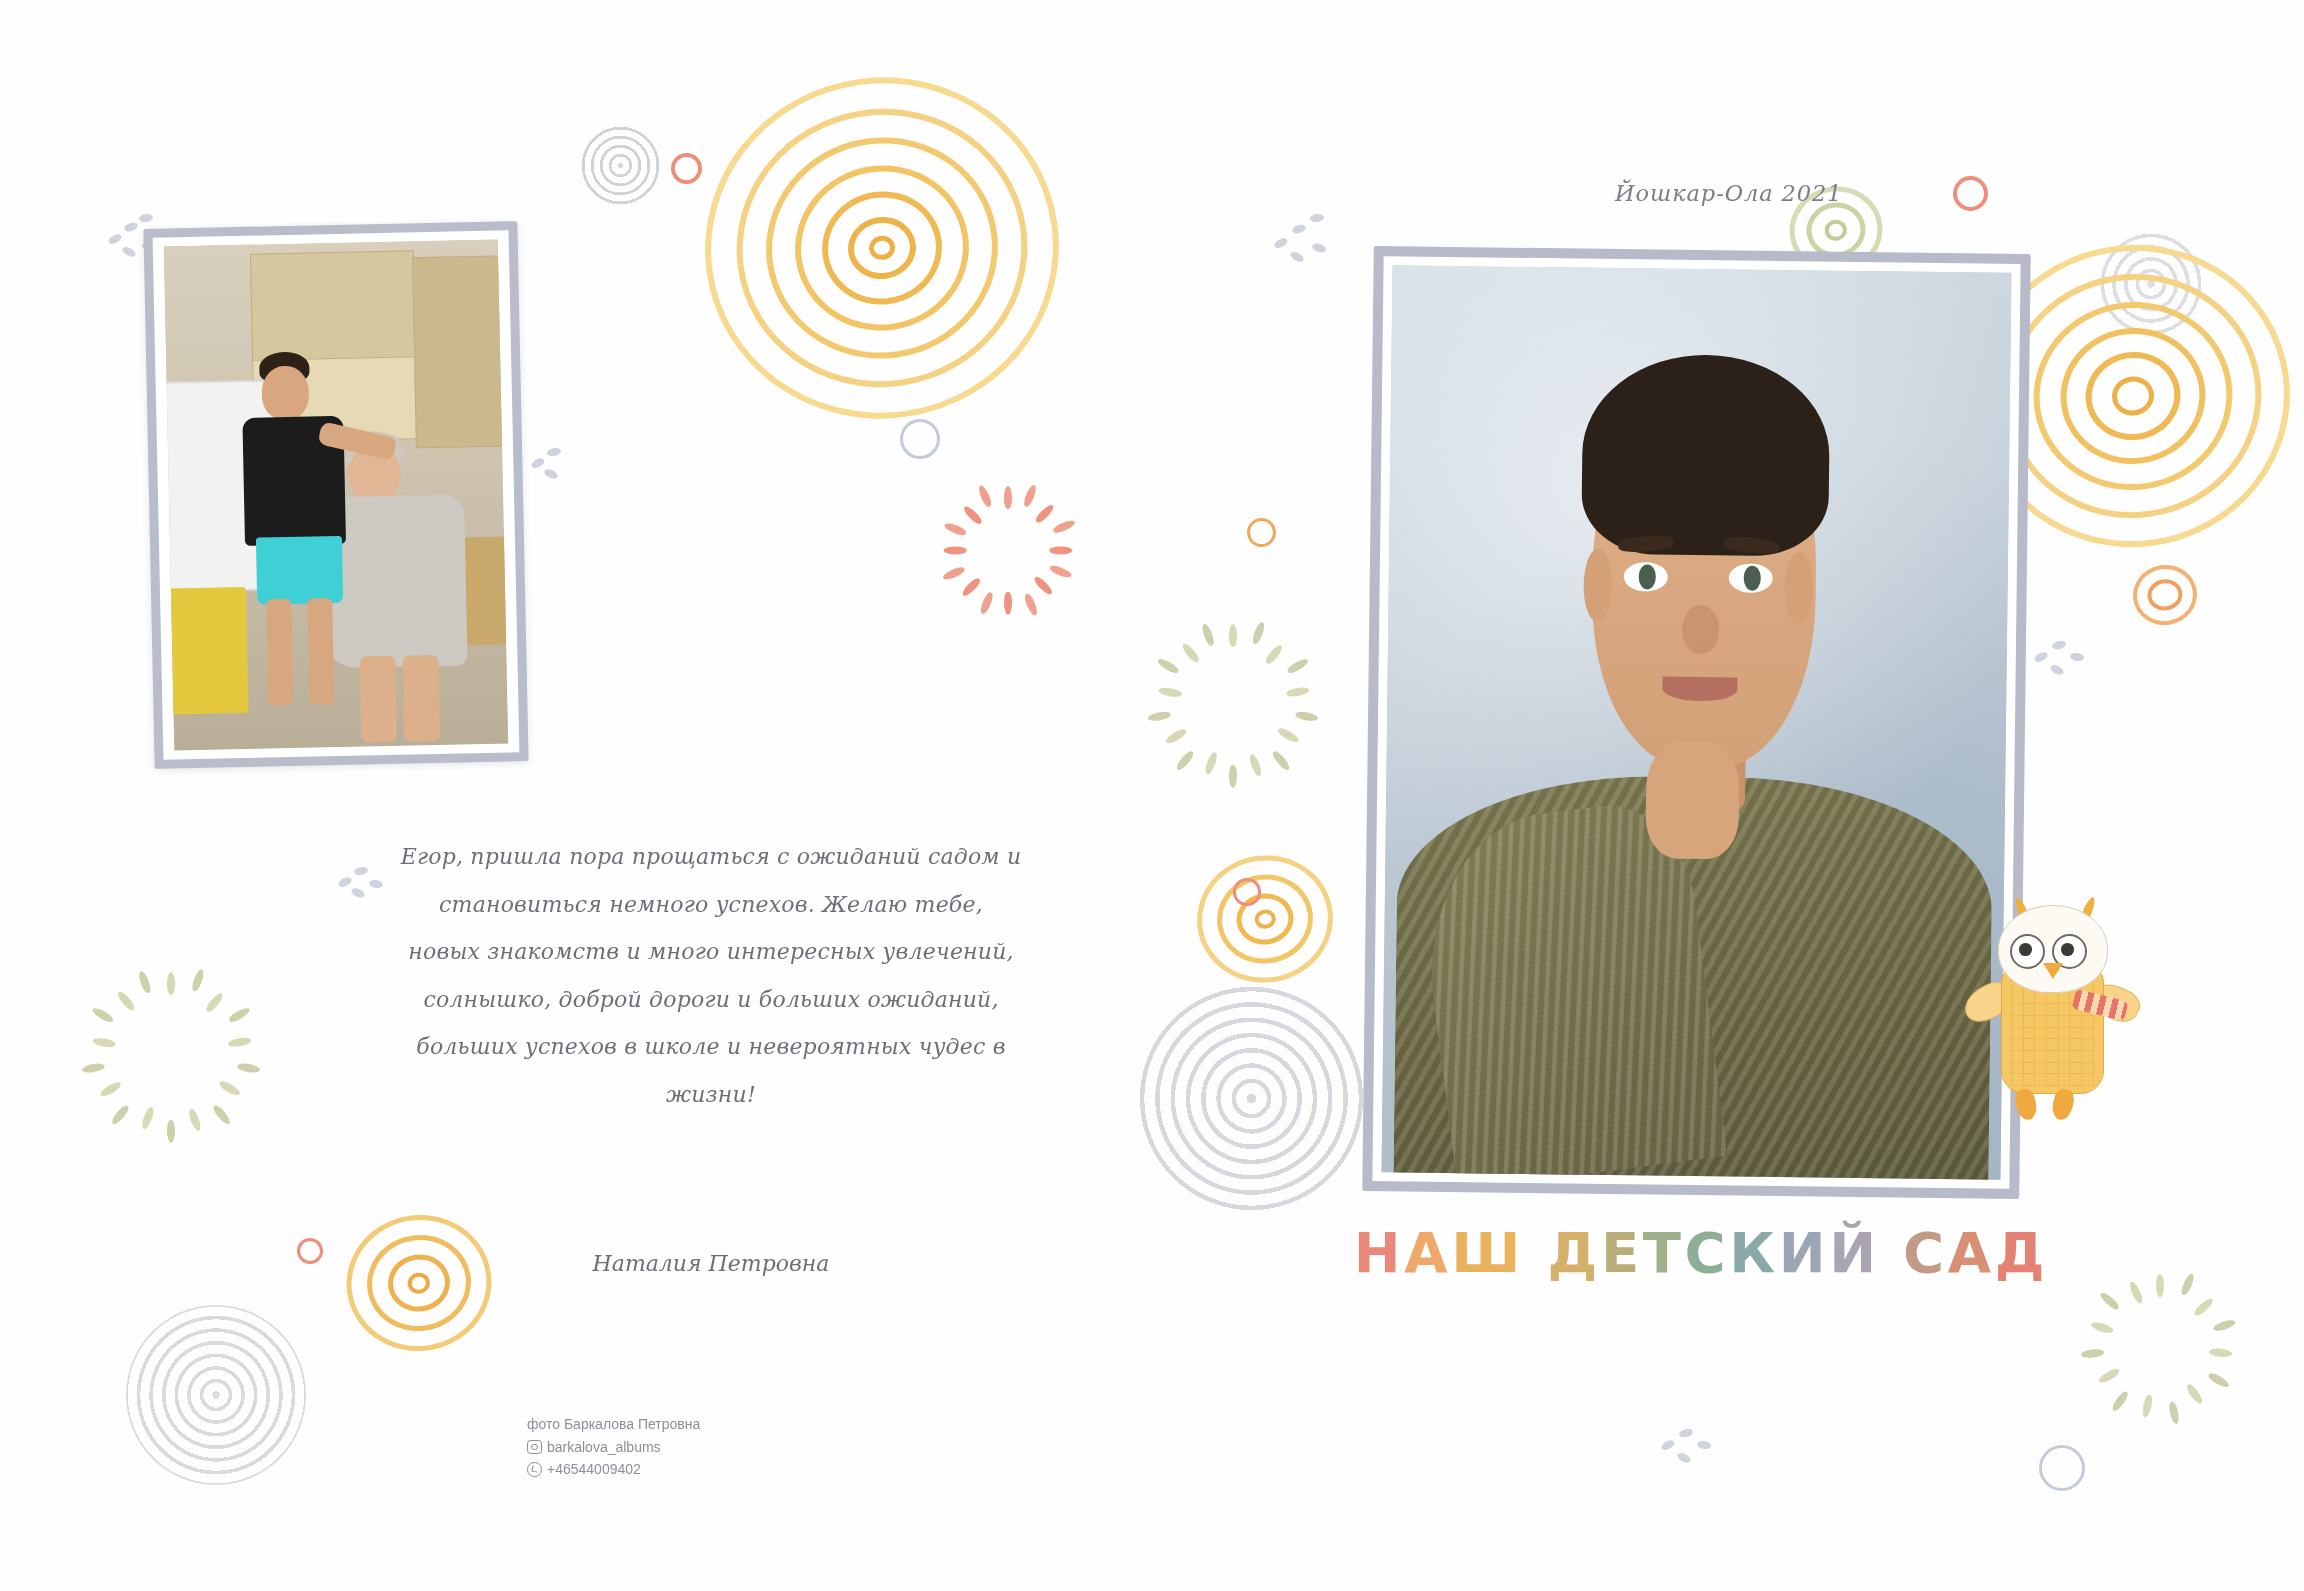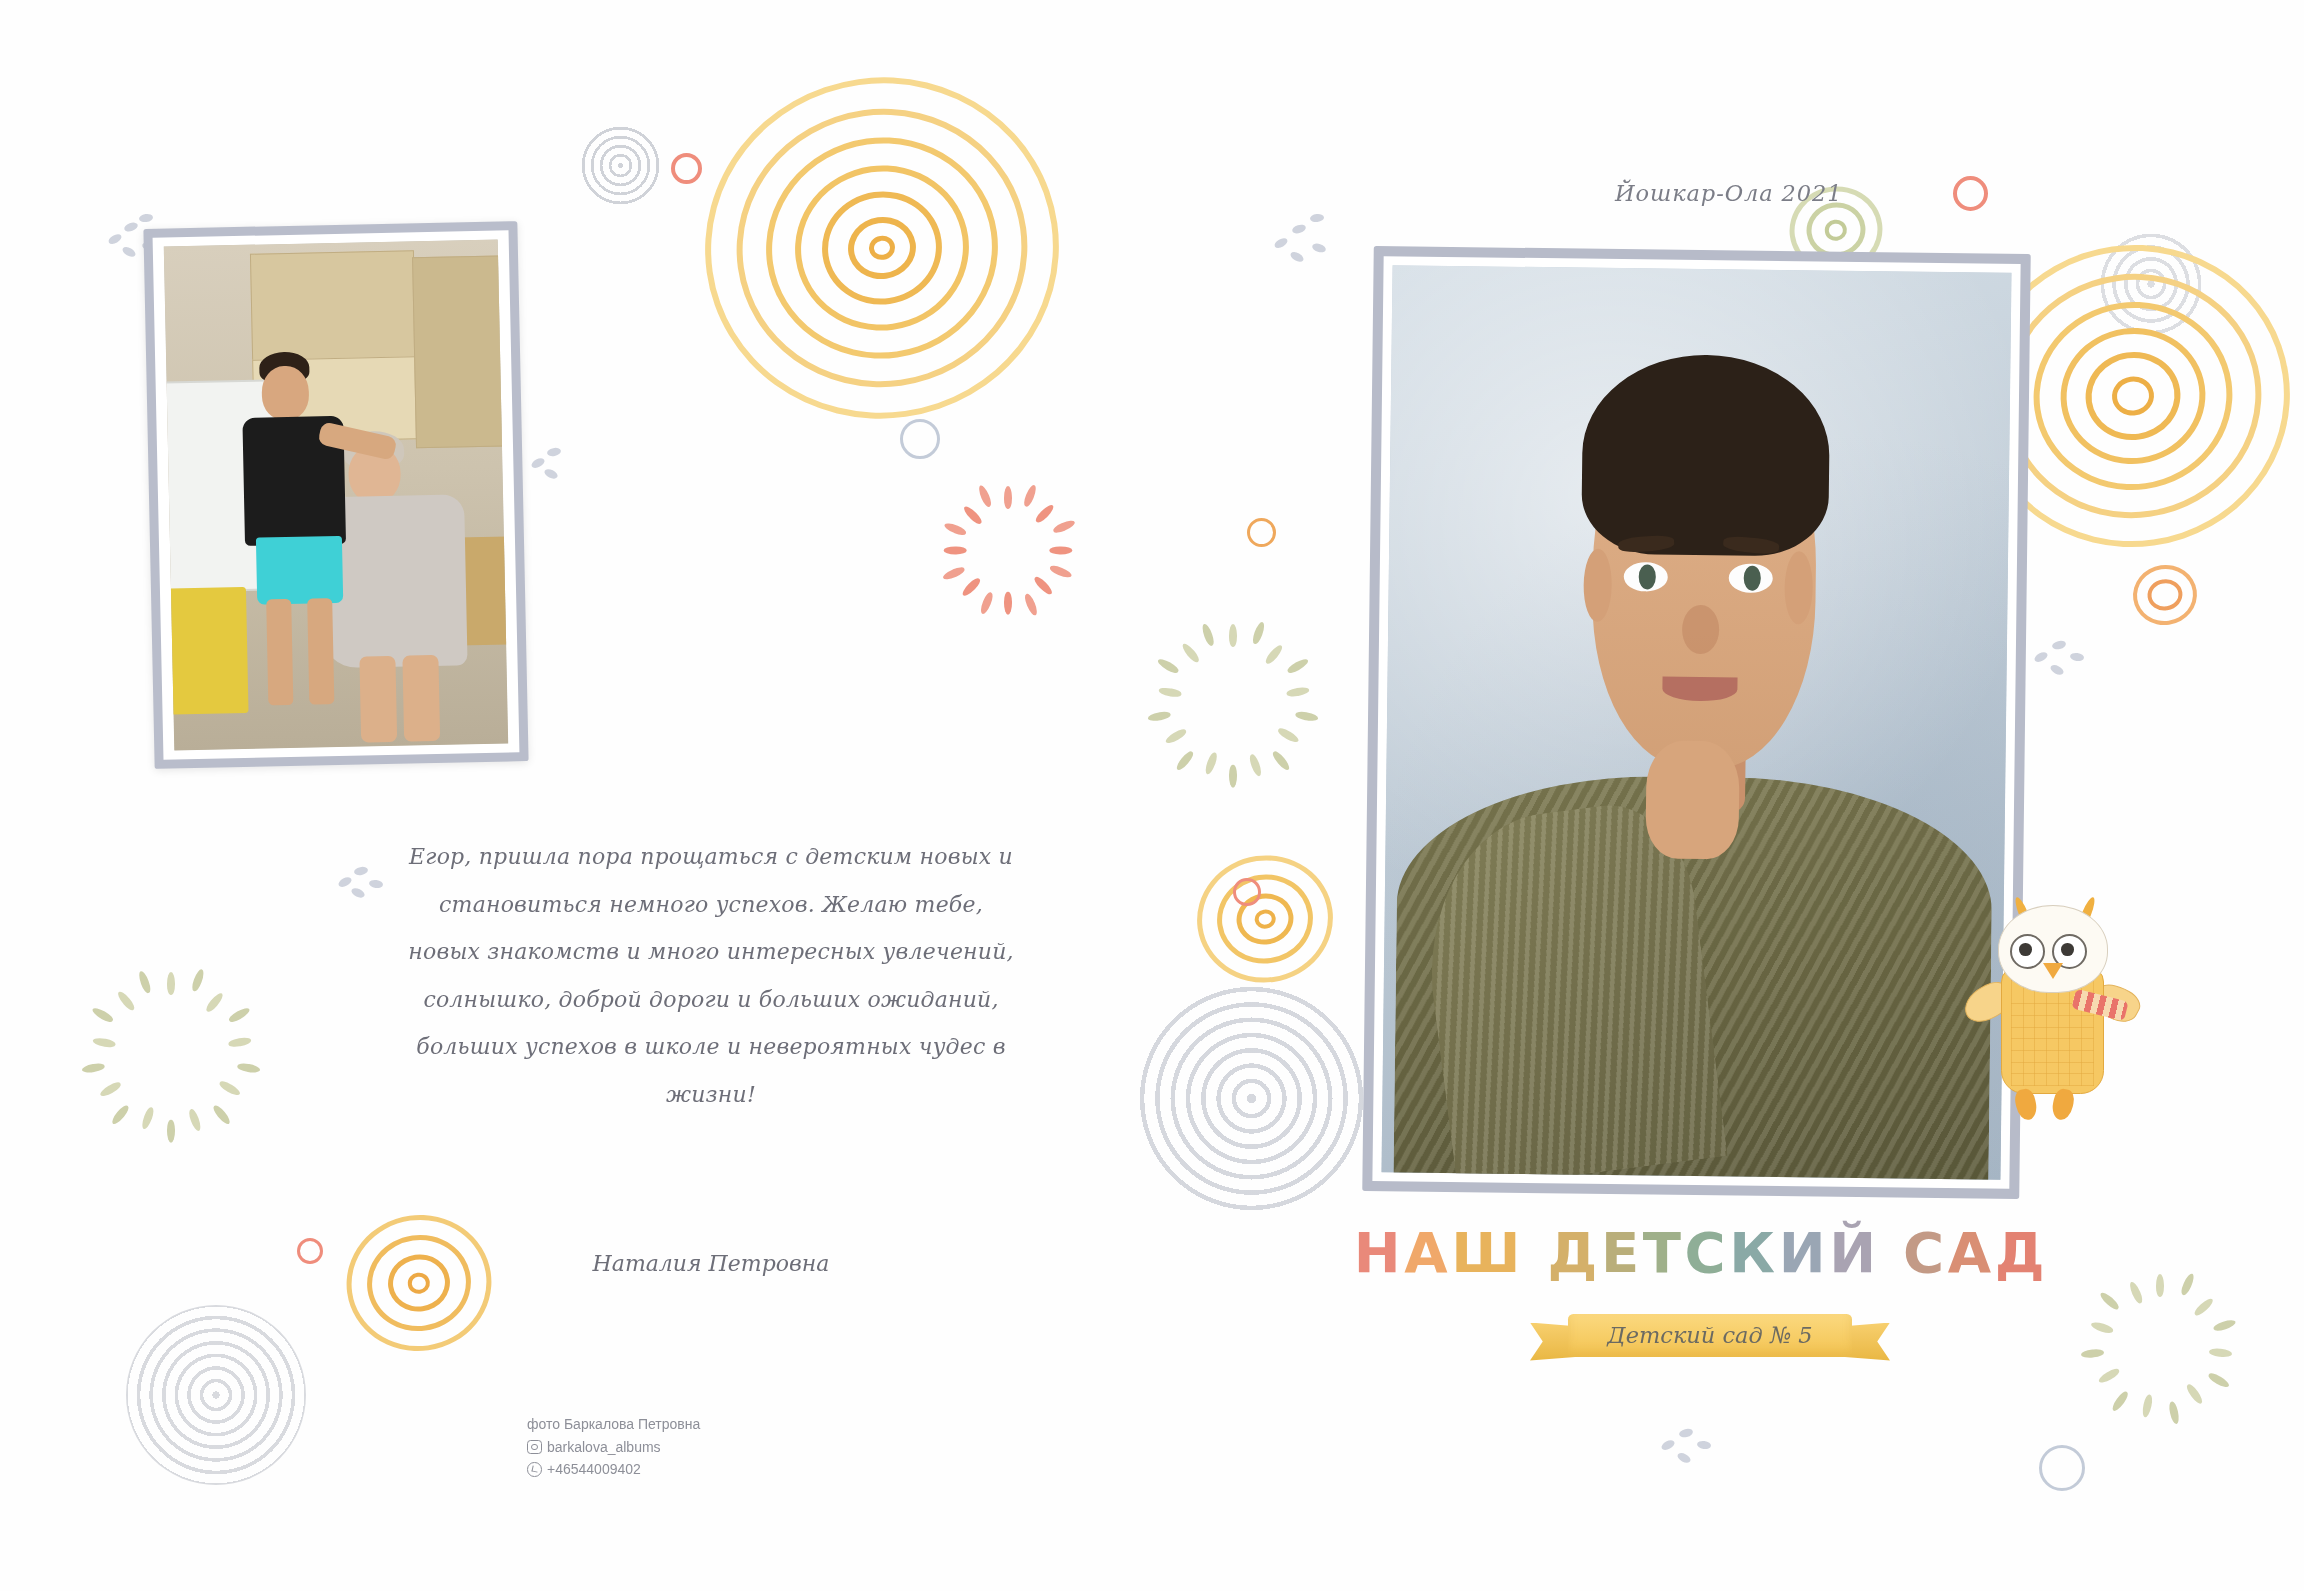--- a/index.html
+++ b/index.html
@@ -746,21 +746,21 @@
           <div class="arm" style="left:83px;top:79px;width:77px;height:23.4px;transform:rotate(14deg);"></div>
           <div class="shorts" style="left:18px;top:185px;width:86px;height:67px;"></div>
           <div class="leg" style="left:27px;top:247px;width:25px;height:106px;"></div>
           <div class="leg" style="left:68px;top:247px;width:25px;height:106px;"></div>
         </div>
       </div>
     </div>
   </div>
 
   <div class="letter">
-    <div>Егор, пришла пора прощаться с детским новых и</div>
+    <div>Егор, пришла пора прощаться с ожиданий садом и</div>
     <div>становиться немного успехов. Желаю тебе,</div>
     <div>новых знакомств и много интересных увлечений,</div>
     <div>солнышко, доброй дороги и больших ожиданий,</div>
     <div>больших успехов в школе и невероятных чудес в</div>
     <div>жизни!</div>
   </div>
 
   <div class="signature">Наталия Петровна</div>
 
   <div class="credits">
@@ -814,21 +814,15 @@
     <div class="eye r"></div>
     <div class="beak"></div>
     <div class="foot l"></div>
     <div class="foot r"></div>
   </div>
 
   <div class="title">
     <span style="color:#e9897a;">Н</span><span style="color:#f0a86a;">А</span><span style="color:#e8b35c;">Ш</span><span style="display:inline-block;width:23.4px;"></span><span style="color:#d4b06a;">Д</span><span style="color:#b9ae7a;">Е</span><span style="color:#9fb08a;">Т</span><span style="color:#8fae97;">С</span><span style="color:#8aa9a6;">К</span><span style="color:#9aa6b4;">И</span><span style="color:#a9a3b2;">Й</span><span style="display:inline-block;width:23.4px;"></span><span style="color:#c39a86;">С</span><span style="color:#d98f74;">А</span><span style="color:#e38272;">Д</span>
   </div>
 
-  <div class="ribbon">
-    <div class="tail l"></div>
-    <div class="tail r"></div>
-    <div class="band"></div>
-    <div class="txt">Детский сад № 5</div>
-  </div>
 
 </div>
 
 
 </body></html>

